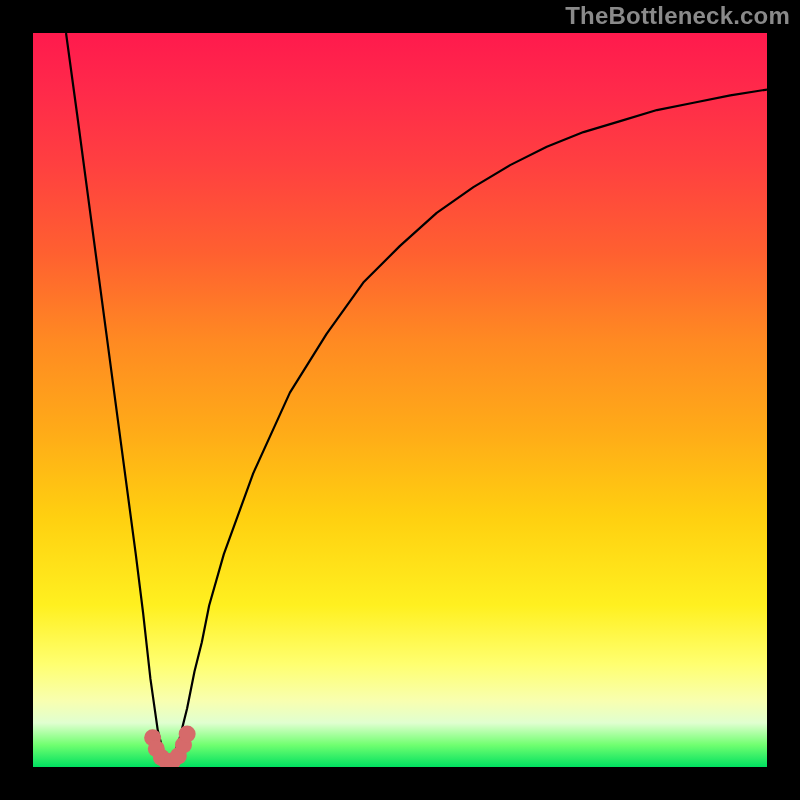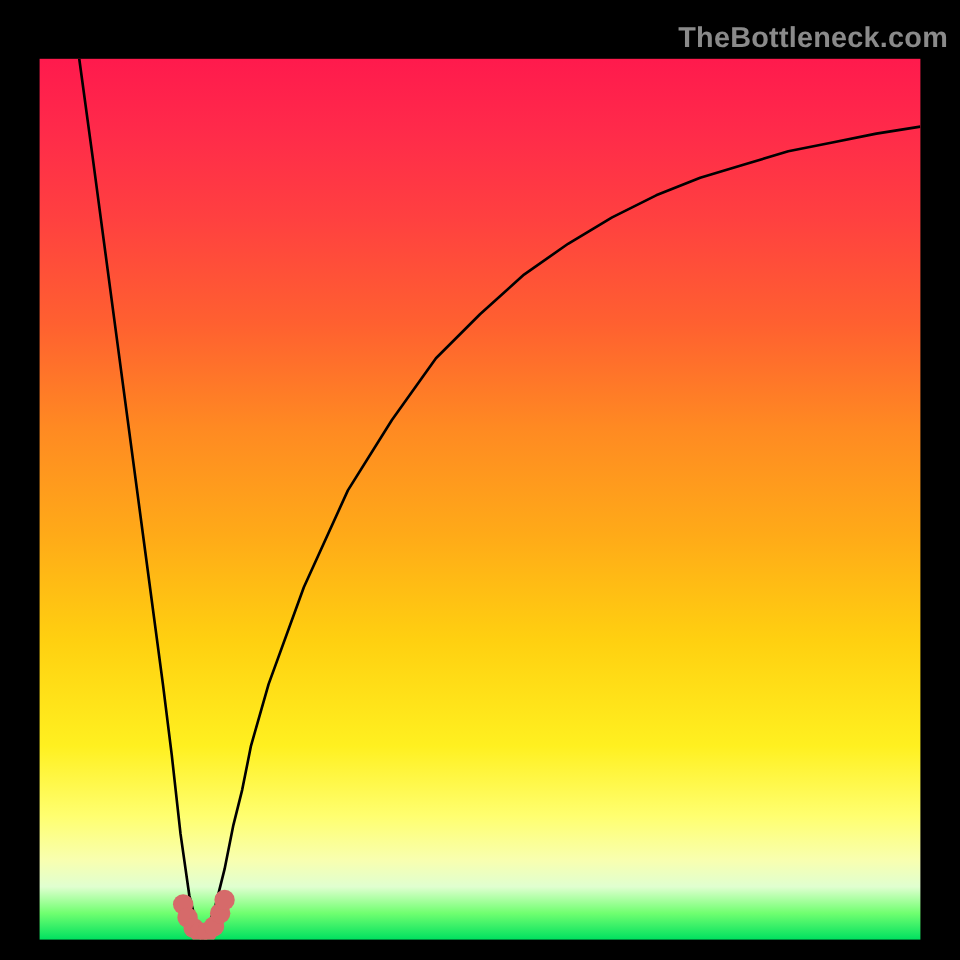--- a/index.html
+++ b/index.html
@@ -6,21 +6,21 @@
     margin: 0;
     padding: 0;
     width: 800px;
     height: 800px;
     background: #000;
     overflow: hidden;
   }
   .frame {
     position: absolute;
     left: 0;
-    top: 16px;
+    top: 0;
     width: 800px;
     height: 720px;
     background: #000;
   }
   .plot {
     position: absolute;
     left: 33px;
     top: 33px;
     width: 734px;
     height: 734px;

